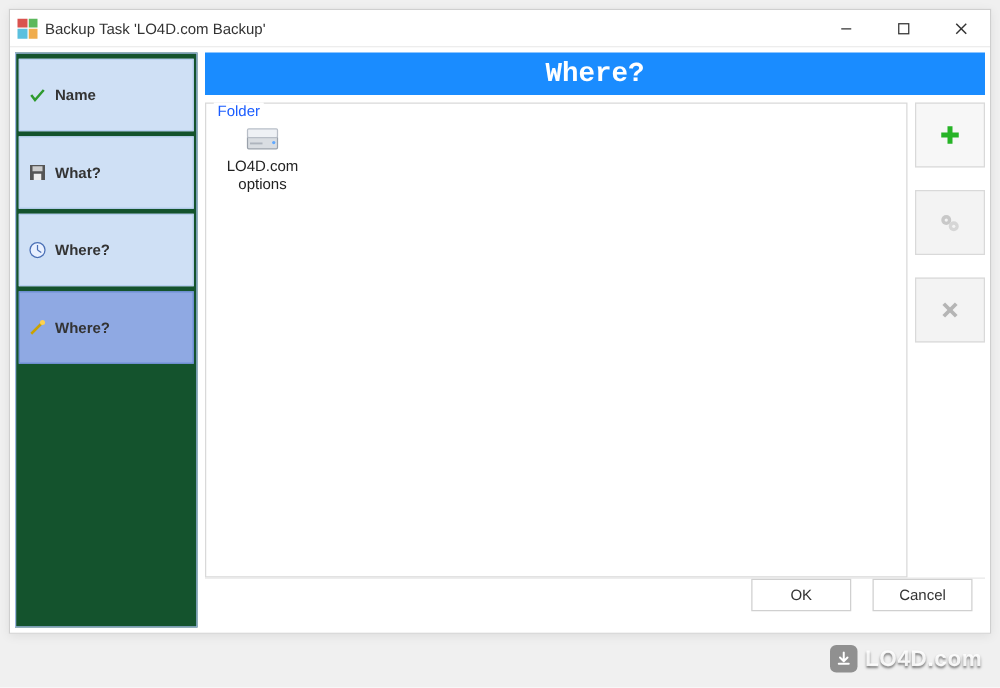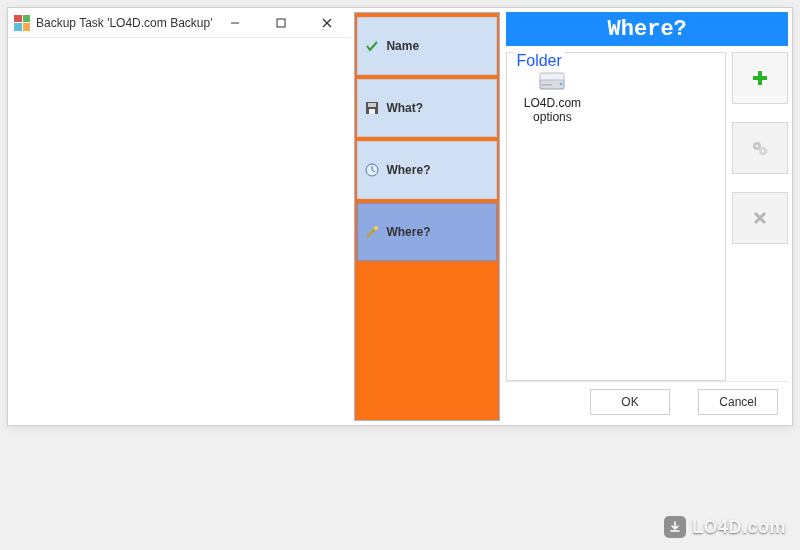--- a/index.html
+++ b/index.html
@@ -11,26 +11,26 @@
     width: 800px;
     height: 550px;
     overflow: hidden;
     position: relative;
   }
   .window {
     position: absolute;
     left: 7px;
     top: 7px;
     width: 786px;
-    height: 419px;
+    height: 500px;
     background: #ffffff;
     border: 1px solid #cfcfcf;
     box-shadow: 0 2px 8px rgba(0,0,0,0.08);
     display: flex;
-    flex-direction: row;
+    flex-direction: column;
   }
   .titlebar {
     height: 30px;
     display: flex;
     align-items: center;
     background: #ffffff;
     border-bottom: 1px solid #e8e8e8;
   }
   .titlebar .app-icon-box {
     width: 16px;
@@ -61,21 +61,21 @@
   }
   .body {
     flex:1;
     display:flex;
     padding: 4px;
     gap: 6px;
     background:#ffffff;
   }
   .sidebar {
     width: 146px;
-    background: #f97316;
+    background: #14532d;
     border: 1px solid #9cb6e0;
     display:flex;
     flex-direction:column;
     padding: 2px;
   }
   .nav-item {
     height: 58px;
     margin: 2px 0;
     background: #cfe0f5;
     border: 1px solid #b7cff0;
@@ -121,21 +121,21 @@
     position:relative;
     background:#fff;
   }
   .fieldset-label {
     position:absolute;
     top: -1px;
     left: 6px;
     background:#fff;
     padding: 0 3px;
     color:#1a5cff;
-    font-size:16px;
+    font-size:12px;
   }
   .folder-item {
     position:absolute;
     top: 18px;
     left: 10px;
     width: 70px;
     text-align:center;
     font-size:12px;
     line-height:1.2;
     color:#222;
@@ -154,22 +154,21 @@
     background: #f7f7f7;
     display:flex;
     align-items:center;
     justify-content:center;
   }
   .action-btn.disabled { background:#f3f3f3; color:#bbb; }
   .footer {
     height: 40px;
     display:flex;
     justify-content:flex-end;
-    align-items:center;
-    gap: 28px;
+    gap: 17px;
     border-top: 1px solid #e8e8e8;
     padding: 0 10px;
   }
   .footer .btn {
     min-width: 80px;
     height: 26px;
     border: 1px solid #d0d0d0;
     background:#ffffff;
     display:flex;
     align-items:center;

